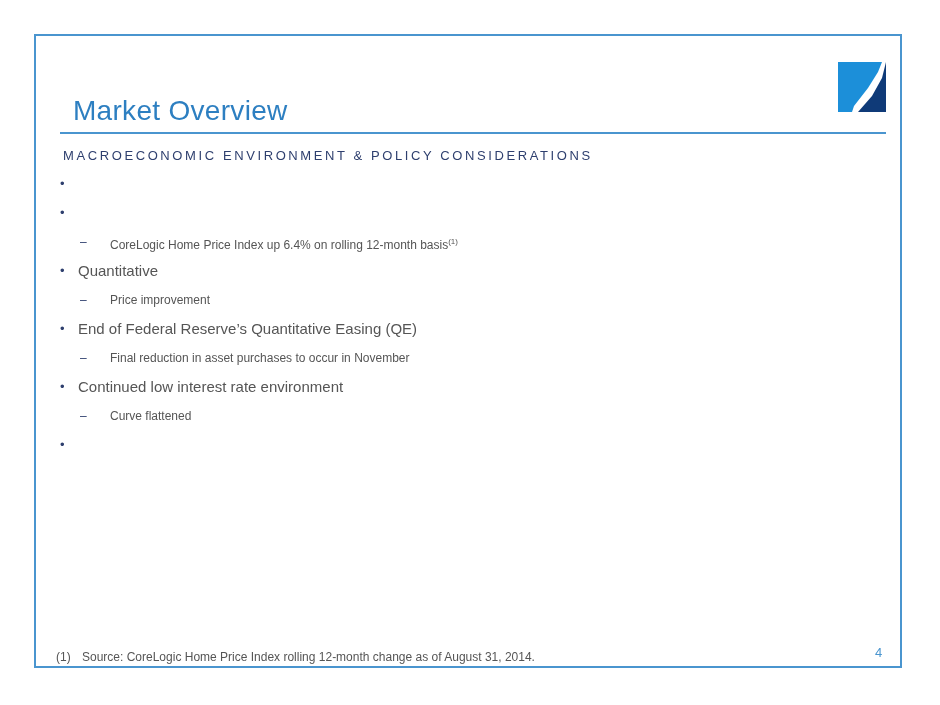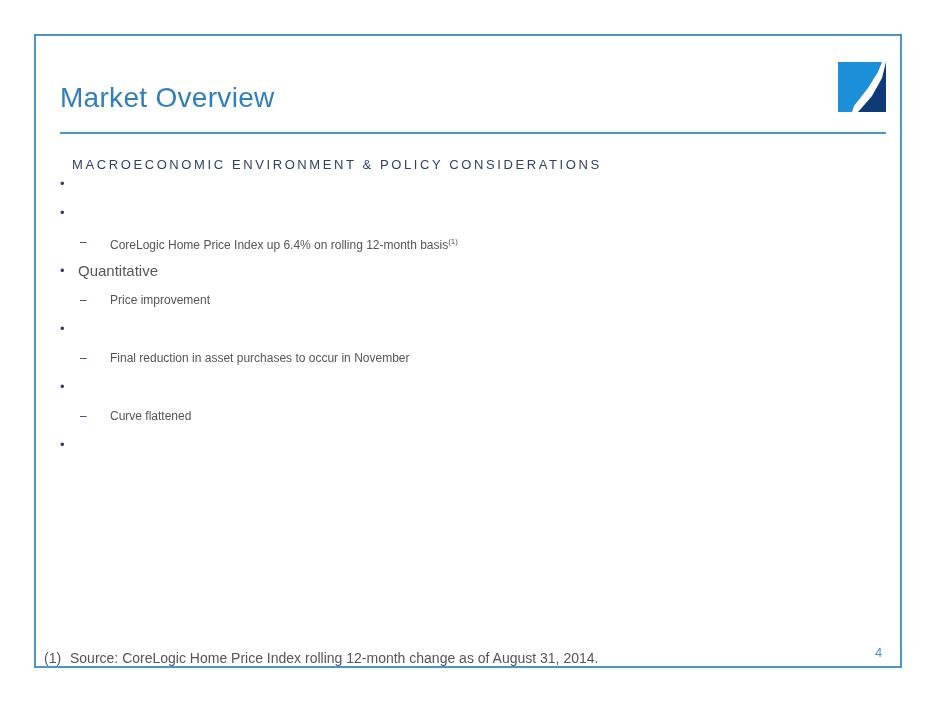--- a/index.html
+++ b/index.html
@@ -1,28 +1,28 @@
 <!DOCTYPE html>
 <html><head>
   <meta charset="utf-8">
   <style>
     html, body { margin: 0; padding: 0; background: #ffffff; }
     body { width: 940px; height: 705px; position: relative; overflow: hidden; font-family: "Liberation Sans", sans-serif; }
     .slide-frame { position: absolute; left: 34px; top: 34px; width: 868px; height: 634px; border: 2px solid #4a95cf; box-sizing: border-box; }
-    .title { position: absolute; left: 60px; top: 82px; font-size: 28px; color: #2d7fc1; letter-spacing: 0.3px; margin: 0; font-weight: normal; }
+    .title { position: absolute; left: 60px; top: 82px; font-size: 28px; color: #2d7fc1; letter-spacing: 0.3px; margin: 13px; font-weight: normal; }
     .logo { position: absolute; left: 838px; top: 62px; width: 48px; height: 50px; }
     .title-rule { position: absolute; left: 60px; top: 132px; width: 826px; height: 2px; background: #4a95cf; }
-    .subtitle { position: absolute; left: 60px; top: 145px; font-size: 13px; letter-spacing: 2.6px; color: #2e3f6e; margin: 12px; font-weight: normal; }
+    .subtitle { position: absolute; left: 60px; top: 145px; font-size: 13px; letter-spacing: 2.6px; color: #2e3f6e; margin: 3px; font-weight: normal; }
     .list { position: absolute; left: 60px; top: 173px; margin: 0; padding: 0; list-style: none; }
     .item { position: relative; padding-left: 18px; font-size: 15px; color: #555555; height: 29px; line-height: 22px; white-space: nowrap; }
     .item .bullet { position: absolute; left: 0; top: 0; color: #2e3f6e; font-size: 13px; }
     .sub { position: relative; padding-left: 50px; font-size: 12px; color: #555555; height: 29px; line-height: 22px; white-space: nowrap; }
     .sub .dash { position: absolute; left: 20px; top: 0; color: #2e3f6e; font-size: 12px; }
     sup { font-size: 8px; vertical-align: 5px; }
-    .footnote { position: absolute; left: 44px; top: 650px; font-size: 14px; color: #555555; white-space: nowrap; }
+    .footnote { position: absolute; left: 56px; top: 650px; font-size: 12px; color: #555555; white-space: nowrap; }
     .footnote .fn-num { display: inline-block; width: 26px; }
     .page-num { position: absolute; left: 875px; top: 645px; font-size: 13px; color: #4a95cf; }
   </style>
 </head>
 <body>
 
 <div class="slide-frame"></div>
 
 <h1 class="title">Market Overview</h1>
 
@@ -34,23 +34,23 @@
 <div class="title-rule"></div>
 
 <h2 class="subtitle">MACROECONOMIC ENVIRONMENT &amp; POLICY CONSIDERATIONS</h2>
 
 <ul class="list">
   <li class="item"><span class="bullet">•</span></li>
   <li class="item"><span class="bullet">•</span></li>
   <li class="sub"><span class="dash">–</span><span>CoreLogic Home Price Index up 6.4% on rolling 12-month basis</span><sup>(1)</sup></li>
   <li class="item"><span class="bullet">•</span><span>Quantitative</span></li>
   <li class="sub"><span class="dash">–</span><span>Price improvement</span></li>
-  <li class="item"><span class="bullet">•</span></li>
+  <li class="item"><span class="bullet">•</span><span>End of Federal Reserve’s Quantitative Easing (QE)</span></li>
   <li class="sub"><span class="dash">–</span><span>Final reduction in asset purchases to occur in November</span></li>
-  <li class="item"><span class="bullet">•</span></li>
+  <li class="item"><span class="bullet">•</span><span>Continued low interest rate environment</span></li>
   <li class="sub"><span class="dash">–</span><span>Curve flattened</span></li>
   <li class="item"><span class="bullet">•</span></li>
 </ul>
 
 <div class="footnote">
   <span class="fn-num">(1)</span><span>Source: CoreLogic Home Price Index rolling 12-month change as of August 31, 2014.</span>
 </div>
 
 <div class="page-num">4</div>
 

